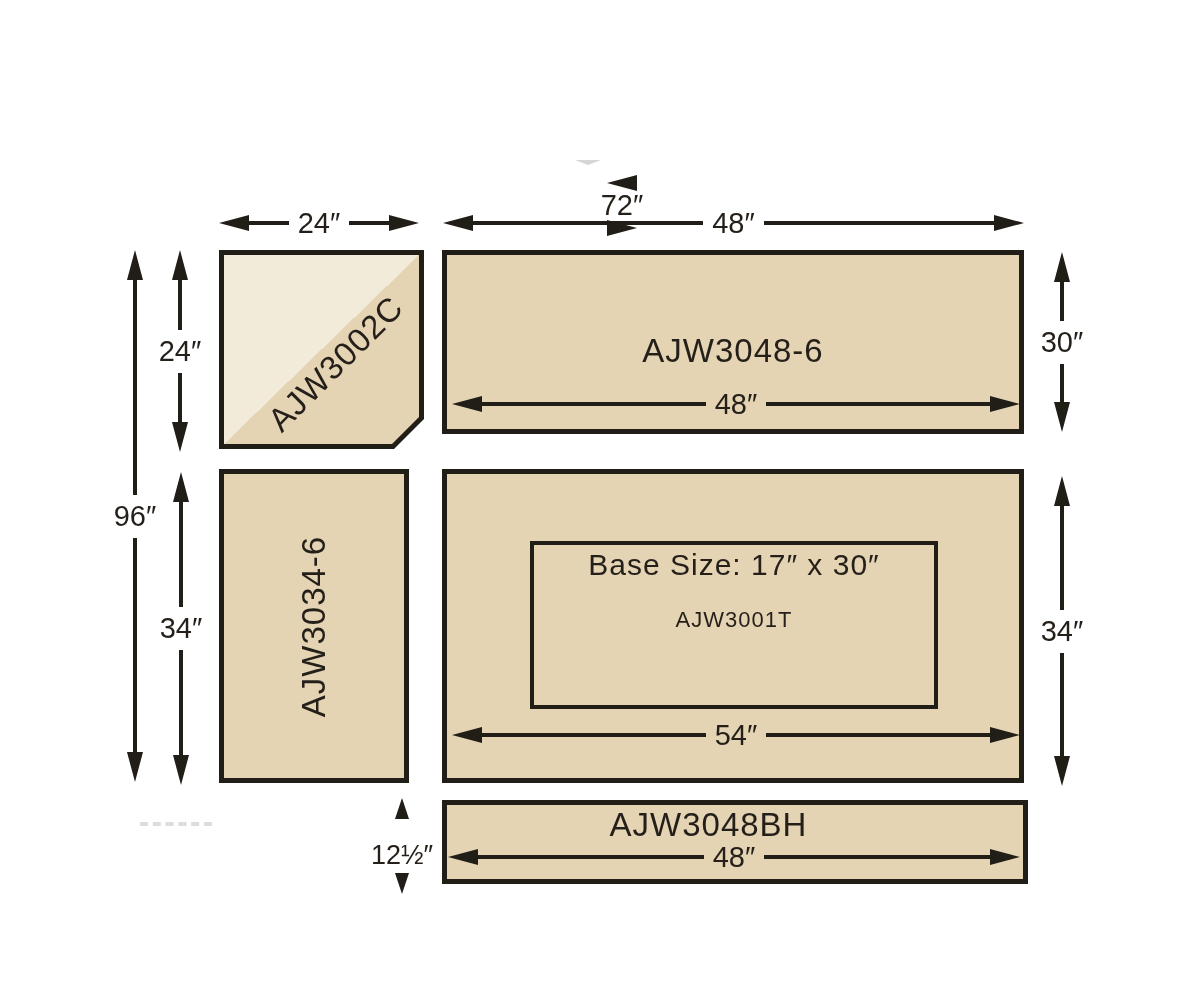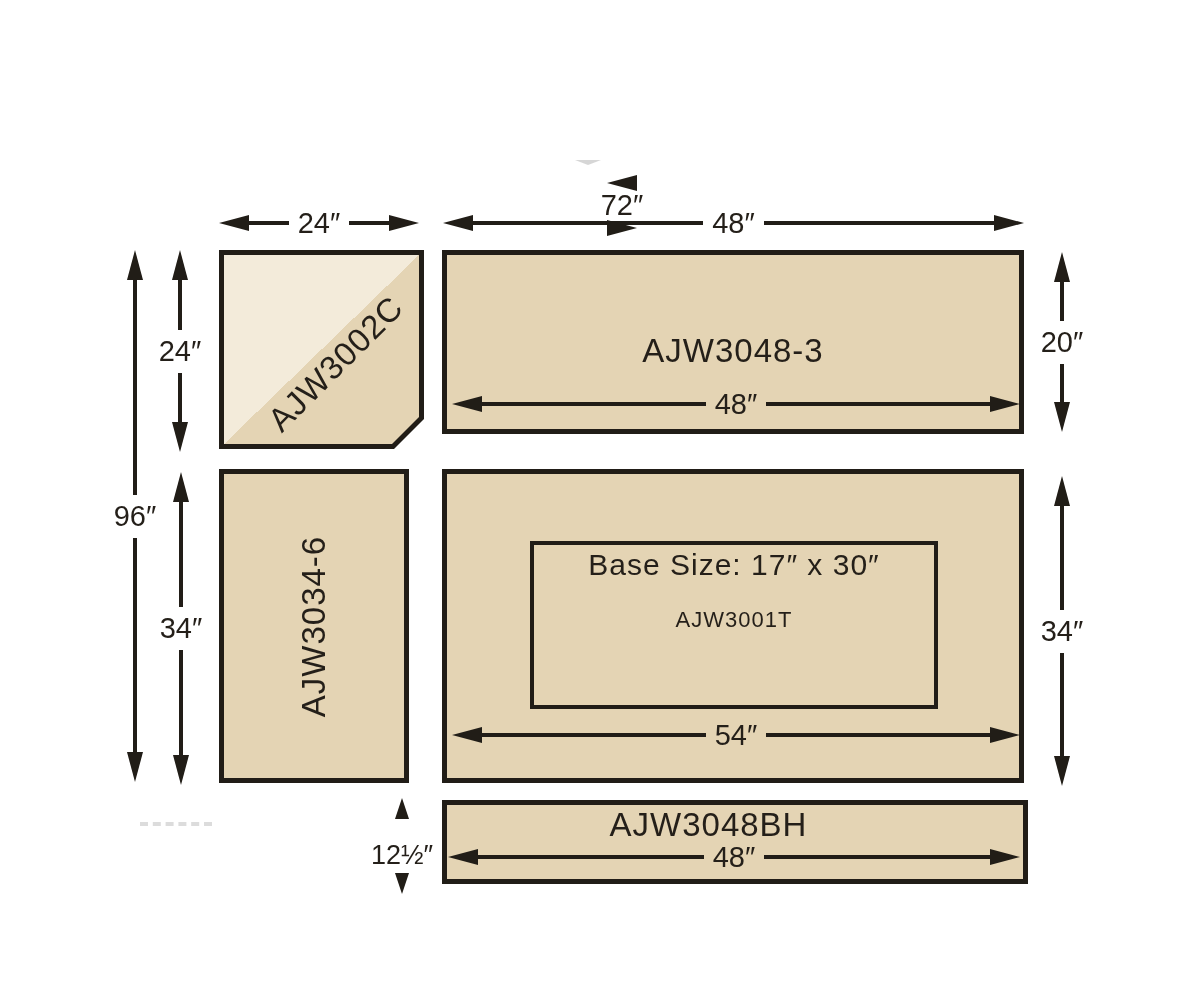--- a/index.html
+++ b/index.html
@@ -51,21 +51,21 @@
 <div class="canvas">
 
   <div class="corner-outer" style="left:219px;top:250px;width:205px;height:199px;">
     <div class="corner-inner"></div>
   </div>
   <div class="flex-center" style="position:absolute;left:219px;top:250px;width:205px;height:199px;">
     <span class="panel-label rot-45">AJW3002C</span>
   </div>
 
   <div class="panel" style="left:442px;top:250px;width:582px;height:184px;"></div>
-  <div class="panel-label" style="left:442px;top:334px;width:582px;">AJW3048-3</div>
+  <div class="panel-label" style="left:442px;top:334px;width:582px;">AJW3048-6</div>
 
   <div class="panel" style="left:219px;top:469px;width:190px;height:314px;"></div>
   <div class="flex-center" style="position:absolute;left:219px;top:469px;width:190px;height:314px;">
     <span class="panel-label rot-90">AJW3034-6</span>
   </div>
 
   <div class="panel" style="left:442px;top:469px;width:582px;height:314px;"></div>
   <div class="inner-rect" style="left:530px;top:541px;width:408px;height:168px;"></div>
   <div class="base-size-text" style="left:530px;top:550px;width:408px;">Base Size: 17″ x 30″</div>
   <div class="panel-label" style="left:530px;top:609px;width:408px;font-size:22px;">AJW3001T</div>
@@ -141,21 +141,21 @@
     <div class="ah ah-up"></div>
     <div class="vline"></div>
     <span class="dim-label">34″</span>
     <div class="vline"></div>
     <div class="ah ah-down"></div>
   </div>
 
   <div class="dim-v" style="left:1040px;top:252px;width:44px;height:180px;">
     <div class="ah ah-up"></div>
     <div class="vline"></div>
-    <span class="dim-label">20″</span>
+    <span class="dim-label">30″</span>
     <div class="vline"></div>
     <div class="ah ah-down"></div>
   </div>
 
   <div class="dim-v" style="left:1040px;top:476px;width:44px;height:310px;">
     <div class="ah ah-up"></div>
     <div class="vline"></div>
     <span class="dim-label">34″</span>
     <div class="vline"></div>
     <div class="ah ah-down"></div>

